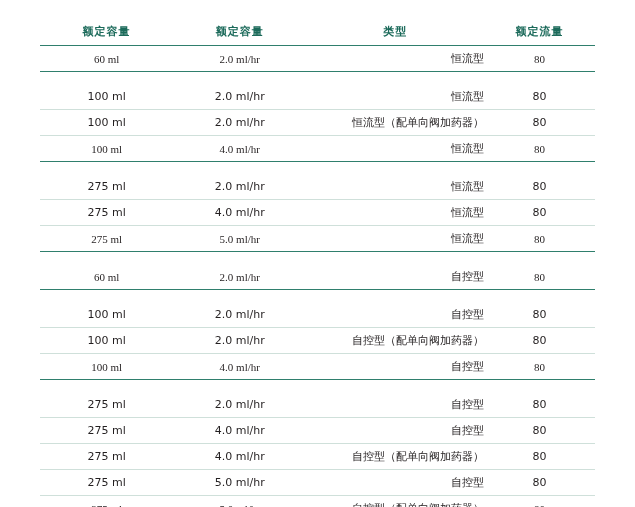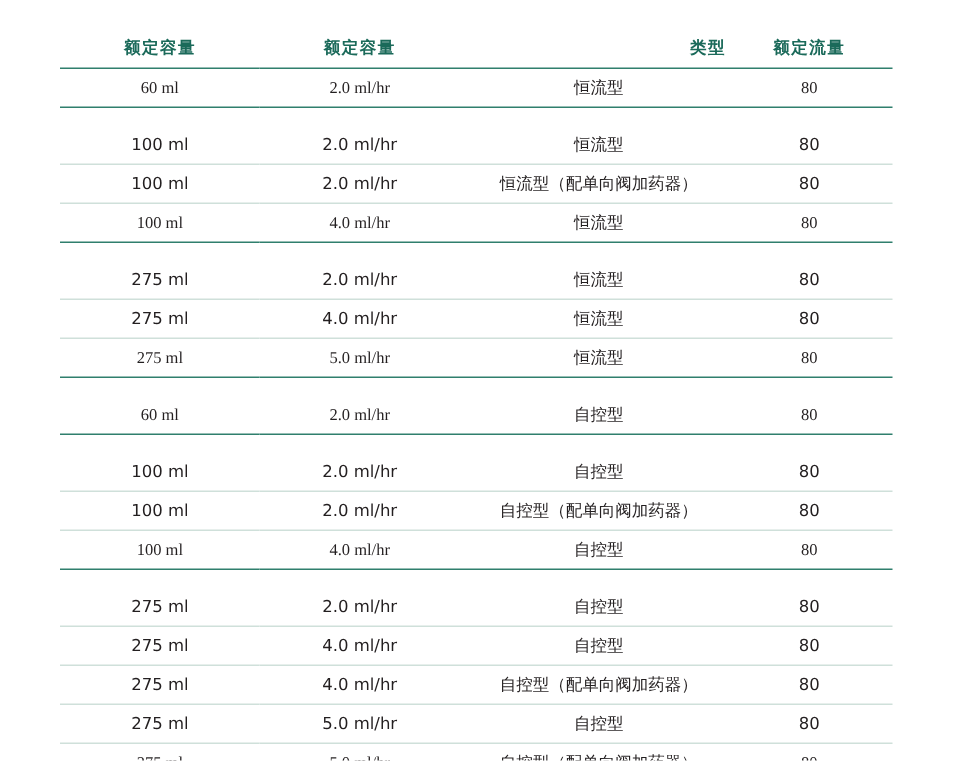--- a/index.html
+++ b/index.html
@@ -51,25 +51,25 @@
   tbody tr.group-end td {
     border-bottom: 1.5px solid #2f7f6d;
     font-family: Liberation Serif, serif;
   }
   tbody tr.spacer td {
     border-bottom: none;
     padding: 0;
     height: 12px;
   }
   tbody td.type {
+    text-align: right;
+    padding-left: 8px;
+  }
+  thead th.type-h {
     text-align: center;
-    padding-left: 8px;
-  }
-  thead th.type-h {
-    text-align: right;
   }
 </style>
 </head>
 <body>
 
 <div class="sheet">
 
   <table class="spec">
     <colgroup>
       <col class="c0">

